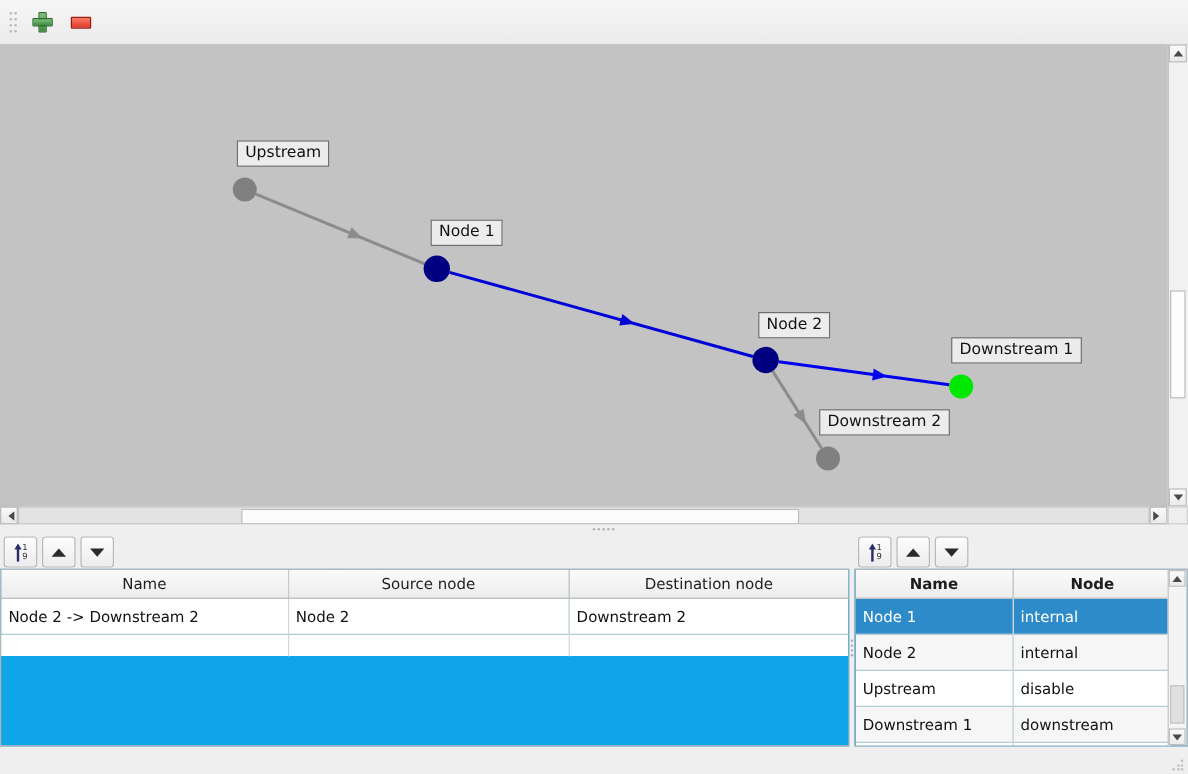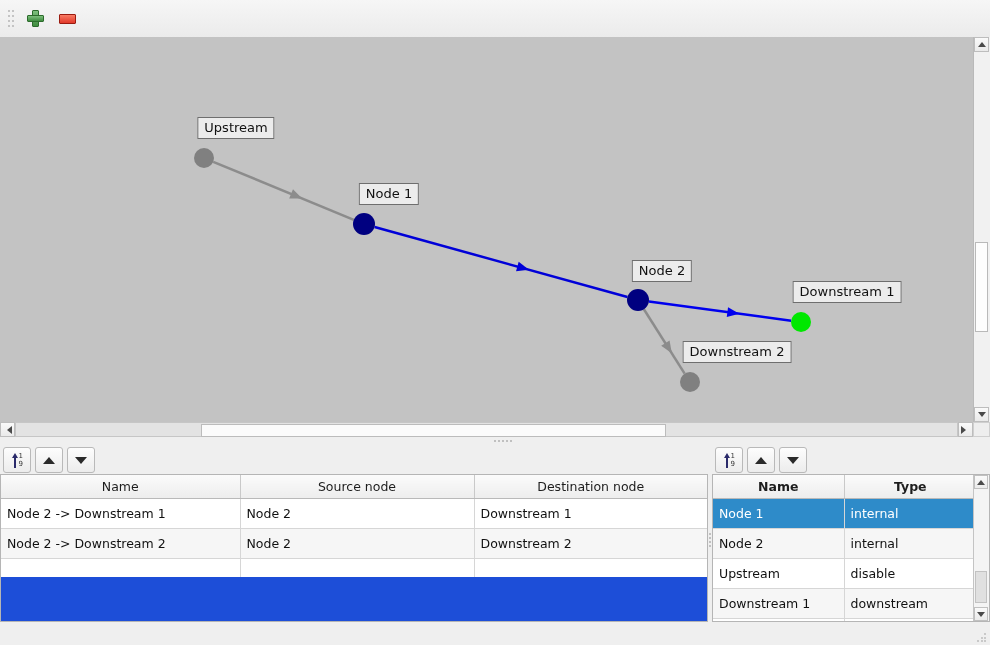--- a/index.html
+++ b/index.html
@@ -88,21 +88,21 @@
   .ico-sort{position:relative;width:15px;height:15px;font-size:7px;color:#333;}
   .ico-sort .ar{position:absolute;left:2px;top:0;width:0;height:0;
     border-left:3.5px solid transparent;border-right:3.5px solid transparent;border-bottom:5px solid #2b2b6b;}
   .ico-sort .st{position:absolute;left:4.5px;top:4px;width:2px;height:11px;background:#2b2b6b;}
   .ico-sort .d1{position:absolute;left:9px;top:0px;line-height:7px;}
   .ico-sort .d2{position:absolute;left:9px;top:8px;line-height:7px;}
   .ico-tri-up{width:0;height:0;border-left:6px solid transparent;border-right:6px solid transparent;border-bottom:7px solid #2a2a2a;}
   .ico-tri-dn{width:0;height:0;border-left:6px solid transparent;border-right:6px solid transparent;border-top:7px solid #2a2a2a;}
 
   
-  .tbl{border:1px solid #b5b5b5;background:#1d4ed8;box-sizing:border-box;overflow:hidden;position:relative;}
+  .tbl{border:1px solid #b5b5b5;background:#0ea5e9;box-sizing:border-box;overflow:hidden;position:relative;}
   .pane.left .tbl{width:708px;height:148px;}
   .pane.right .tbl{width:278px;height:148px;}
   table{border-collapse:collapse;width:100%;table-layout:fixed;}
   th{background:linear-gradient(#fbfbfb,#ededed);border-right:1px solid #c9c9c9;border-bottom:1px solid #b9b9b9;
      font-weight:normal;font-size:12.5px;height:23px;color:#1d1d1d;text-align:center;padding:0;}
   th:last-child{border-right:none;text-align:center;}
   .pane.right th{font-weight:bold;}
   td{height:29px;padding:0 0 0 6px;font-size:12.5px;color:#111;border-right:1px solid #d6d6d6;
      border-bottom:1px solid #d6d6d6;overflow:hidden;white-space:nowrap;text-overflow:ellipsis;}
   td:last-child{border-right:none;}
@@ -230,25 +230,20 @@
           </colgroup>
         <thead>
             <tr>
           <th>Name</th>
           <th>Source node</th>
           <th>Destination node</th>
         </tr>
           </thead>
         <tbody id="edges-body">
             <tr>
-              <td>Node 2 -&gt; Downstream 1</td>
-              <td>Node 2</td>
-              <td>Downstream 1</td>
-            </tr>
-            <tr>
               <td>Node 2 -&gt; Downstream 2</td>
               <td>Node 2</td>
               <td>Downstream 2</td>
             </tr>
             <tr class="filler">
               <td></td>
               <td></td>
               <td></td>
             </tr>
           </tbody>
@@ -279,21 +274,21 @@
     </div>
     <div class="tbl">
       <table style="width:263px">
         <colgroup>
             <col style="width:131px">
             <col>
           </colgroup>
         <thead>
             <tr>
           <th>Name</th>
-          <th>Type</th>
+          <th>Node</th>
         </tr>
           </thead>
         <tbody id="nodes-body">
             <tr class="selected">
               <td>Node 1</td>
               <td>internal</td>
             </tr>
             <tr>
               <td>Node 2</td>
               <td>internal</td>

